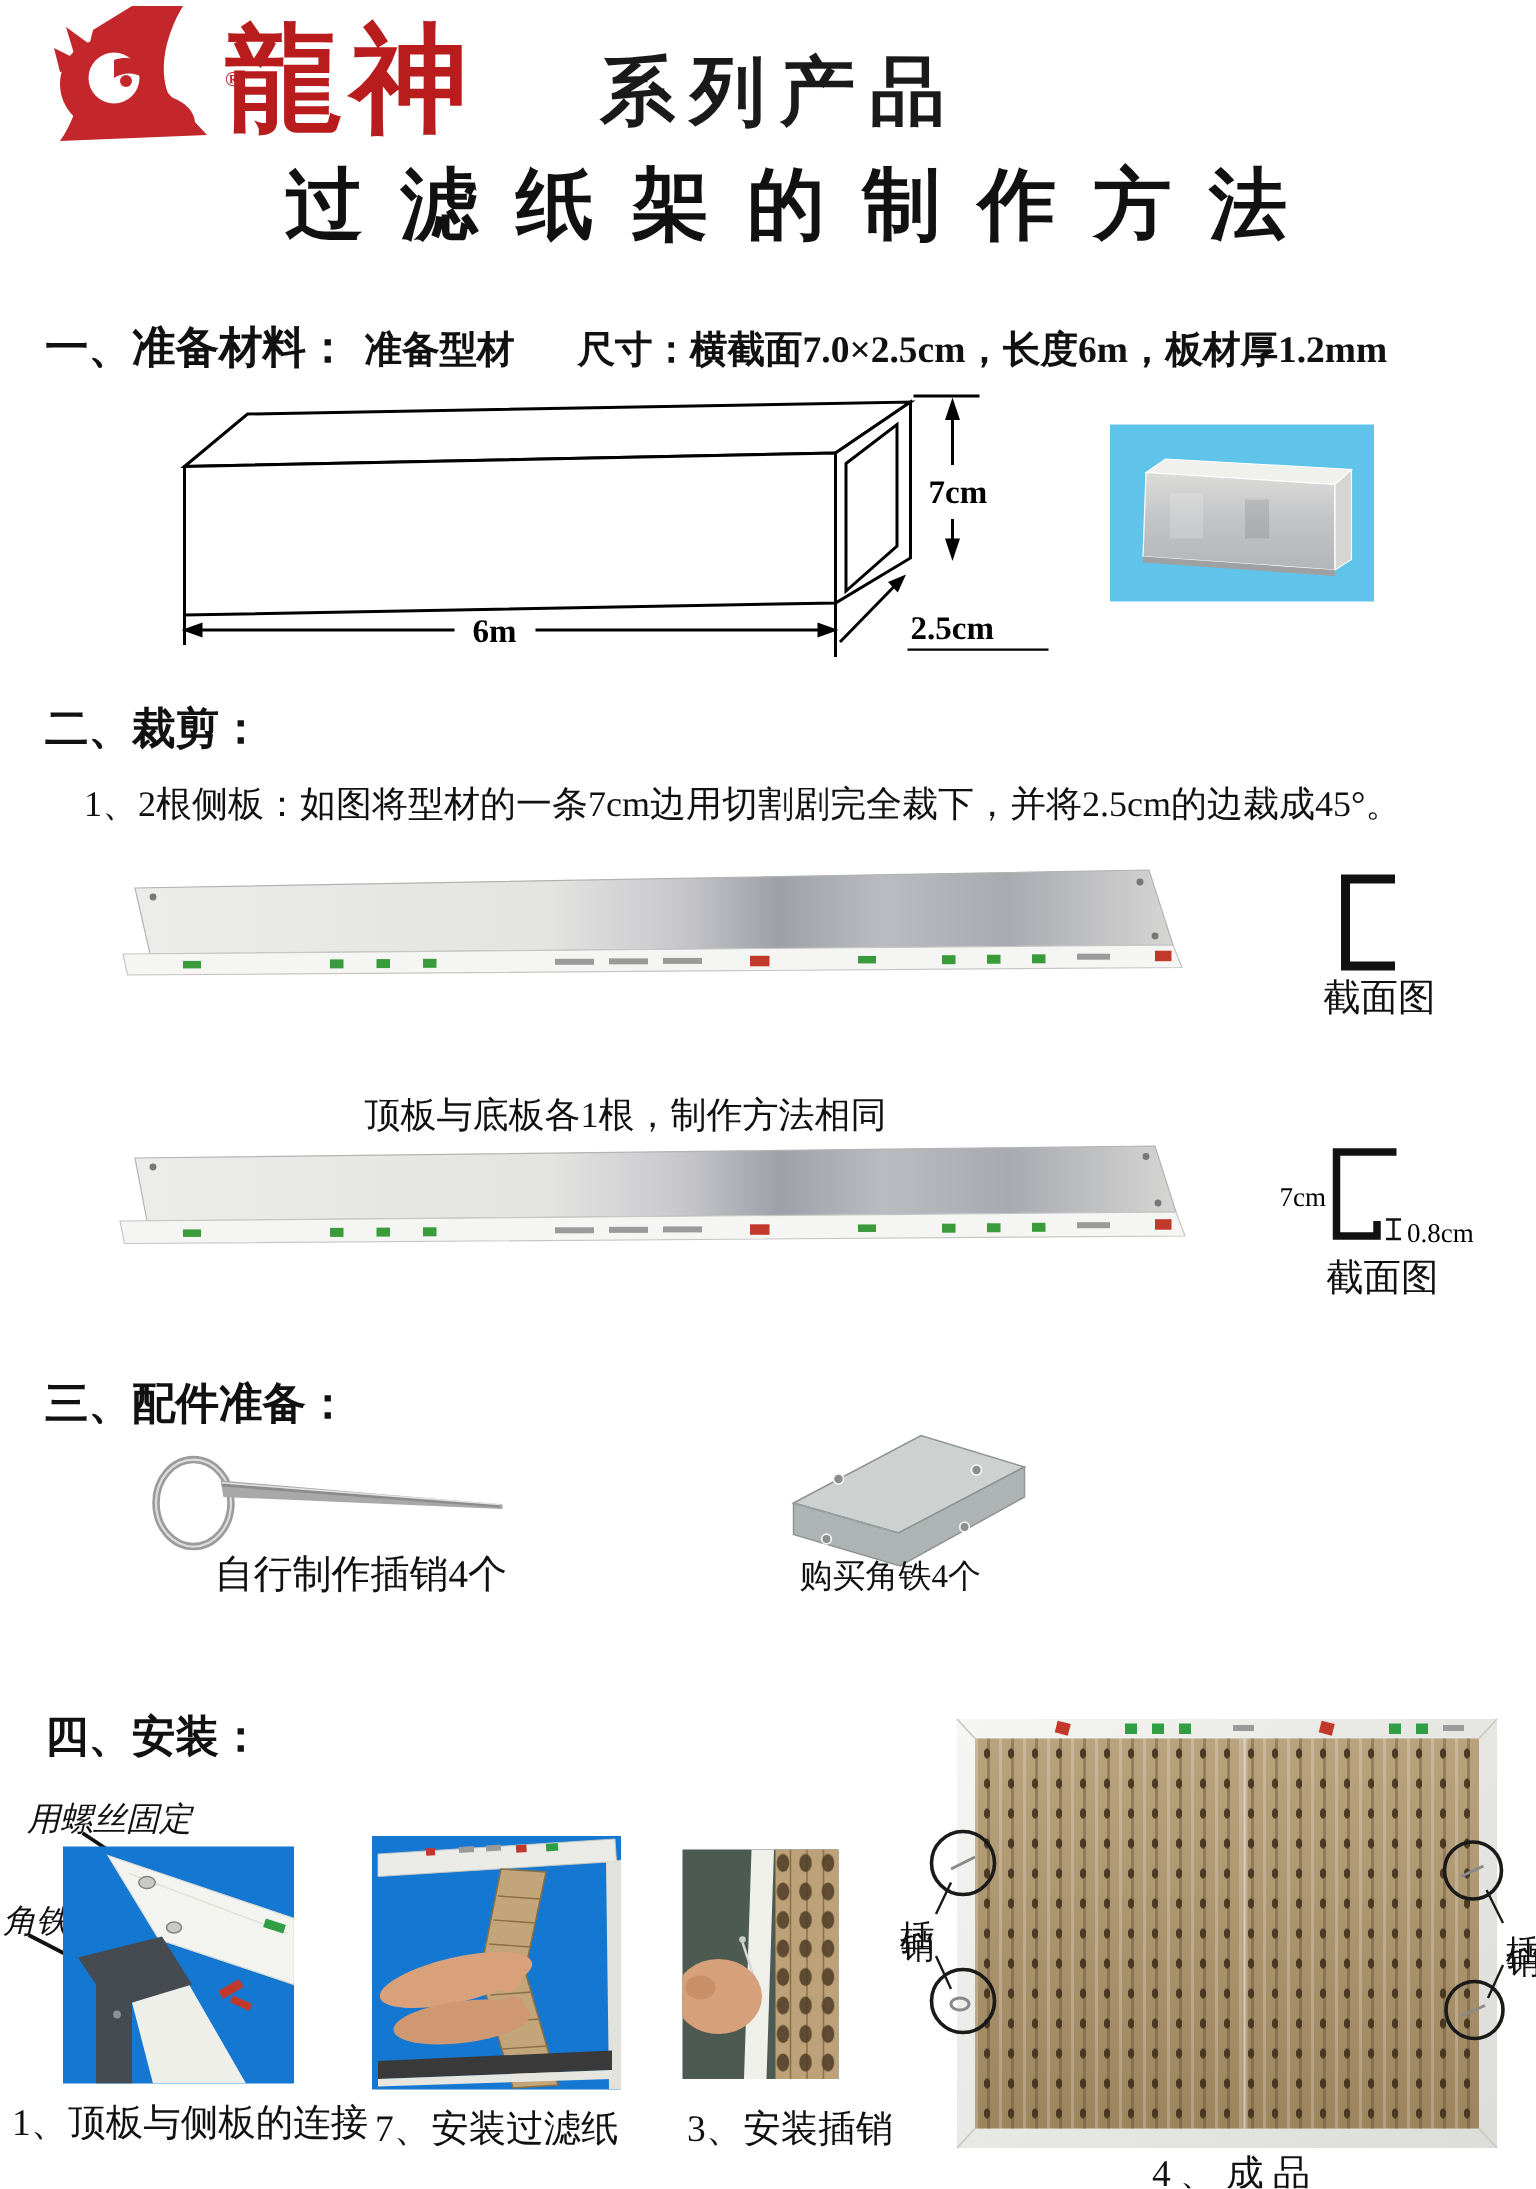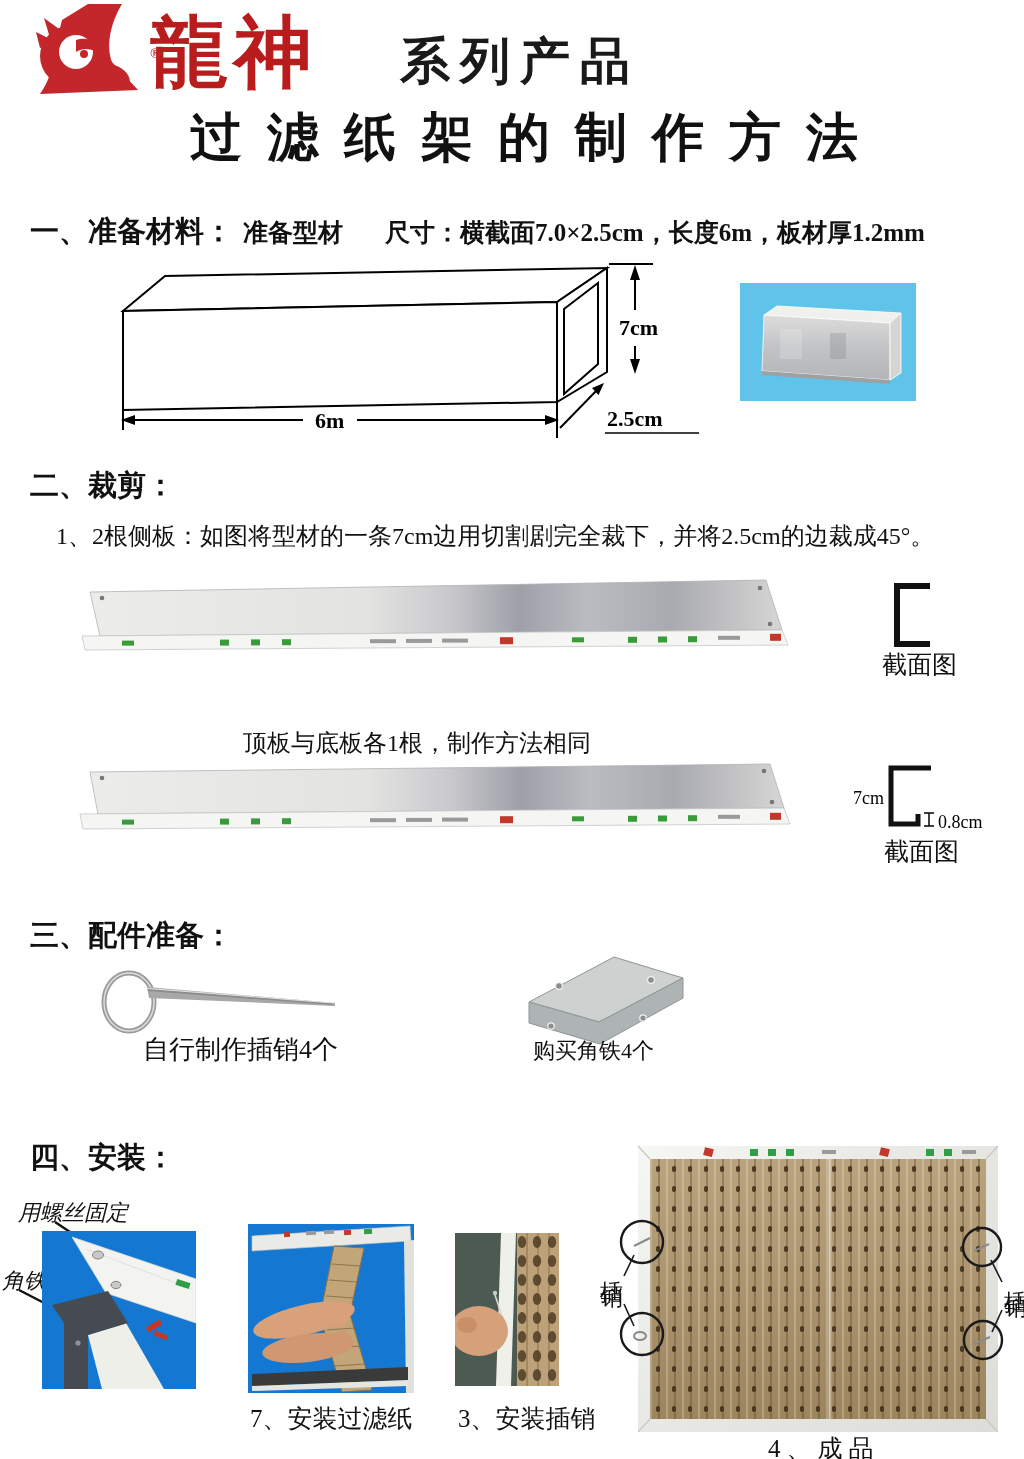--- a/index.html
+++ b/index.html
@@ -233,20 +233,21 @@
       <ellipse cx="56" cy="24" rx="5.5" ry="4" fill="#C9C9C5" stroke="#84847F" stroke-width="1"></ellipse>
       <ellipse cx="74" cy="54" rx="5" ry="3.6" fill="#C9C9C5" stroke="#84847F" stroke-width="1"></ellipse>
       <rect x="134" y="50" width="14" height="6" fill="#2F9E44" transform="rotate(18 141 53)"></rect>
       <polygon points="46,104 84,92 122,158 60,158" fill="#EFEFE9"></polygon>
       <path d="M10,74 L66,60 L86,92 L46,104 L46,158 L22,158 L22,92 Z" fill="#454B51"></path>
       <circle cx="36" cy="112" r="2.6" fill="#8D9298"></circle>
       <rect x="104" y="92" width="16" height="6" fill="#C0392B" transform="rotate(-30 112 95)"></rect>
       <rect x="112" y="102" width="14" height="5" fill="#C0392B" transform="rotate(24 119 104)"></rect>
     </svg>
   </div>
+  <div class="abs caption" style="left:8px;top:1398px">1、顶板与侧板的连接</div>
 
   <div class="abs photo-blue" style="left:248px;top:1224px;width:166px;height:169px">
     <svg width="166" height="169" viewBox="0 0 166 169">
       <polygon points="4,12 162,2 163,17 4,27" fill="#EAEAE6" stroke="#C8C8C2" stroke-width="0.6"></polygon>
       <rect x="36" y="8" width="6" height="5" fill="#C0392B" transform="rotate(-4 39 10)"></rect>
       <rect x="58" y="7" width="10" height="4" fill="#9A9A9A" transform="rotate(-4 63 9)"></rect>
       <rect x="76" y="6" width="10" height="4" fill="#9A9A9A" transform="rotate(-4 81 8)"></rect>
       <rect x="96" y="6" width="7" height="5" fill="#C0392B" transform="rotate(-4 99 8)"></rect>
       <rect x="116" y="5" width="8" height="5" fill="#2F9E44" transform="rotate(-4 120 7)"></rect>
       <polygon points="156,17 166,16 166,169 158,169" fill="#E2E2DC"></polygon>

